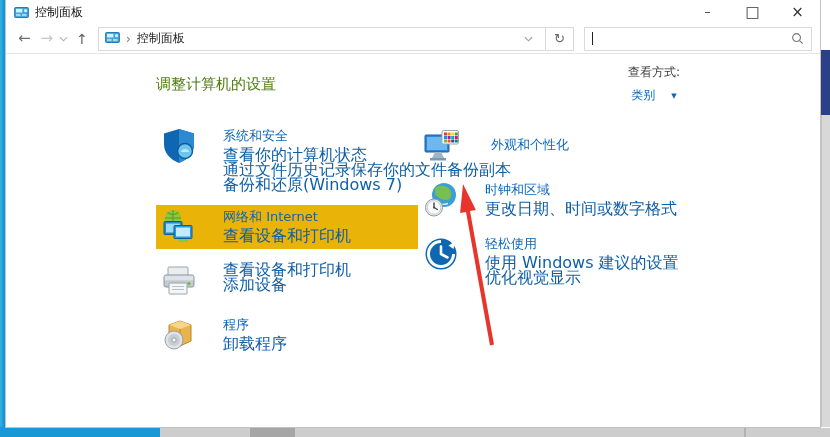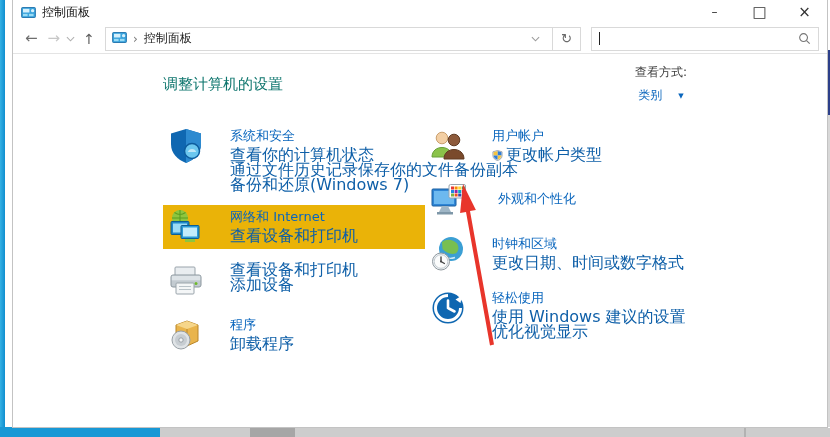--- a/index.html
+++ b/index.html
@@ -9,21 +9,21 @@
   
   .edge-left   { position:absolute; left:0; top:0; width:5px; height:437px; background:linear-gradient(to right,#35b1e4,#0f8ecf); }
   .edge-right-blue { position:absolute; left:821px; top:50px; width:9px; height:65px; background:#2c3f8a; }
   .edge-right-gray { position:absolute; left:821px; top:115px; width:9px; height:312px; background:#d8d8d8; border-left:1px solid #c2c2c2; }
   .bottom-bar  { position:absolute; left:0; top:428px; width:830px; height:9px; background:#cdcdcd; }
   .bottom-blue { position:absolute; left:0; top:427px; width:160px; height:10px; background:#1898d5; }
   .bottom-dark { position:absolute; left:250px; top:428px; width:45px; height:9px; background:#a6a6a6; }
   .bottom-tick { position:absolute; left:744px; top:428px; width:2px; height:9px; background:#b2b2b2; }
 
   
-  .window { position:absolute; left:12px; top:0; width:816px; height:428px; background:#fff; border:1px solid #c3c3c3; border-top:none; }
+  .window { position:absolute; left:5px; top:0; width:816px; height:428px; background:#fff; border:1px solid #c3c3c3; border-top:none; }
 
   .titlebar { height:24px; display:flex; align-items:center; padding-left:8px; background:#fff; }
   .titlebar .cp-ico { display:inline-flex; margin-right:6px; }
   .titlebar .ttl { font-size:12px; color:#111; }
   .win-controls { margin-left:auto; display:flex; height:100%; }
   .win-controls span { width:45px; display:flex; align-items:center; justify-content:center; color:#333; font-size:12px; cursor:default; }
   .win-controls .cc { font-size:15px; }
 
   .navbar { height:30px; display:flex; align-items:center; padding:0 8px 0 12px; border-bottom:1px solid #e4e4e4; }
   .nav-glyph { font-size:15px; line-height:1; margin-right:10px; }
@@ -36,21 +36,21 @@
   .addressbar .sep { color:#777; margin:0 6px 0 6px; font-size:12px; }
   .addressbar .spacer { flex:1; }
   .addr-chev { display:inline-flex; padding:0 6px; }
   .refreshbtn { width:28px; height:24px; border:1px solid #d9d9d9; border-left:none; display:flex; align-items:center; justify-content:center; color:#6b6b6b; font-size:13px; }
   .searchbox { margin-left:10px; flex:1; height:24px; border:1px solid #d9d9d9; display:flex; align-items:center; padding:0 7px; background:#fff; }
   .searchbox .tcaret { width:1px; height:13px; background:#222; }
   .searchbox .mag { margin-left:auto; display:inline-flex; }
 
   .content { position:absolute; left:150px; top:54px; width:524px; }
   .content-header { display:flex; align-items:center; justify-content:space-between; margin-top:10px; }
-  .content-header h1 { font-size:15px; font-weight:normal; color:#0f766e; }
+  .content-header h1 { font-size:15px; font-weight:normal; color:#4d7c0f; }
   .viewby { font-size:12px; color:#3c3c3c; display:flex; align-items:center; gap:6px;flex-direction:column; }
   .viewby a { color:#0a66bd; text-decoration:none; display:inline-flex; align-items:center; gap:16px; cursor:pointer; }
   .viewby .vcaret { font-size:7px; color:#0a66bd; }
 
   .columns { display:flex; margin-top:20px; }
   .col { width:262px; }
   .category { display:flex; gap:25px; margin-bottom:10px; padding:3px 4px; align-items:flex-start; }
   .category.highlighted { background:#eab308; }
   .category.no-links .cat-body { justify-content:center; min-height:38px;margin-left:6px; }
   .cat-icon { flex:0 0 38px; width:38px; height:38px; }
@@ -222,45 +222,20 @@
             </span>
             <div class="cat-body">
               <a class="cat-title">程序</a>
               <a class="cat-link">
                 <span>卸载程序</span>
               </a>
             </div>
           </div>
         </div>
       <div class="col">
-          <div class="category">
-            <span class="cat-icon">
-              <svg viewBox="0 0 38 38" width="38" height="38">
-                <circle cx="13" cy="11" r="5.8" fill="#f3cfa4" stroke="#caa06e"></circle>
-                <path d="M3 30 c0-6 4.5-9.5 10-9.5 3 0 5.6 1 7.3 2.9 L17 30 Z" fill="#8bc34a" stroke="#689f38"></path>
-                <circle cx="25" cy="13" r="5.8" fill="#8d5a3b" stroke="#5f3a22"></circle>
-                <path d="M15 32 c0-6 4.5-9.5 10-9.5 s10 3.5 10 9.5 Z" fill="#7a4a2c" stroke="#5f3a22"></path>
-              </svg>
-            </span>
-            <div class="cat-body">
-              <a class="cat-title">用户帐户</a>
-              <a class="cat-link">
-                <span class="uac">
-                  <svg viewBox="0 0 12 12" width="11" height="11">
-                    <path d="M6 0.5 L11 2 V6 c0 3 -2.2 4.6 -5 5.5 C3.2 10.6 1 9 1 6 V2 Z" fill="#e8eef4" stroke="#5b6b7a" stroke-width="0.6"></path>
-                    <path d="M6 1.2 L10.3 2.5 V6 H6 Z" fill="#2e7cd6"></path>
-                    <path d="M1.7 2.5 L6 1.2 V6 H1.7 Z" fill="#f6c33d"></path>
-                    <path d="M6 6 h4.3 c-0.3 2.4 -2 3.8 -4.3 4.7 Z" fill="#f6c33d"></path>
-                    <path d="M6 6 H1.7 c0.3 2.4 2 3.8 4.3 4.7 Z" fill="#2e7cd6"></path>
-                  </svg>
-                </span>
-                <span>更改帐户类型</span>
-              </a>
-            </div>
-          </div>
           <div class="category no-links">
             <span class="cat-icon">
               <svg viewBox="0 0 38 38" width="38" height="38">
                 <rect x="3" y="8" width="24" height="17" rx="1" fill="#2f86d6" stroke="#1b5fa0"></rect>
                 <rect x="5" y="10" width="20" height="13" fill="#6db9ef"></rect>
                 <path d="M13 25 l-3 6 h12 l-3 -6 Z" fill="#9fb6c6"></path>
                 <rect x="8" y="31" width="16" height="2.5" fill="#7e97a8"></rect>
                 <rect x="20" y="3.5" width="16.5" height="13.5" rx="1.5" fill="#fff" stroke="#9aa4ab"></rect>
                 <rect x="22" y="5.5" width="3" height="3" fill="#e53935"></rect>
                 <rect x="25.6" y="5.5" width="3" height="3" fill="#fb8c00"></rect>

